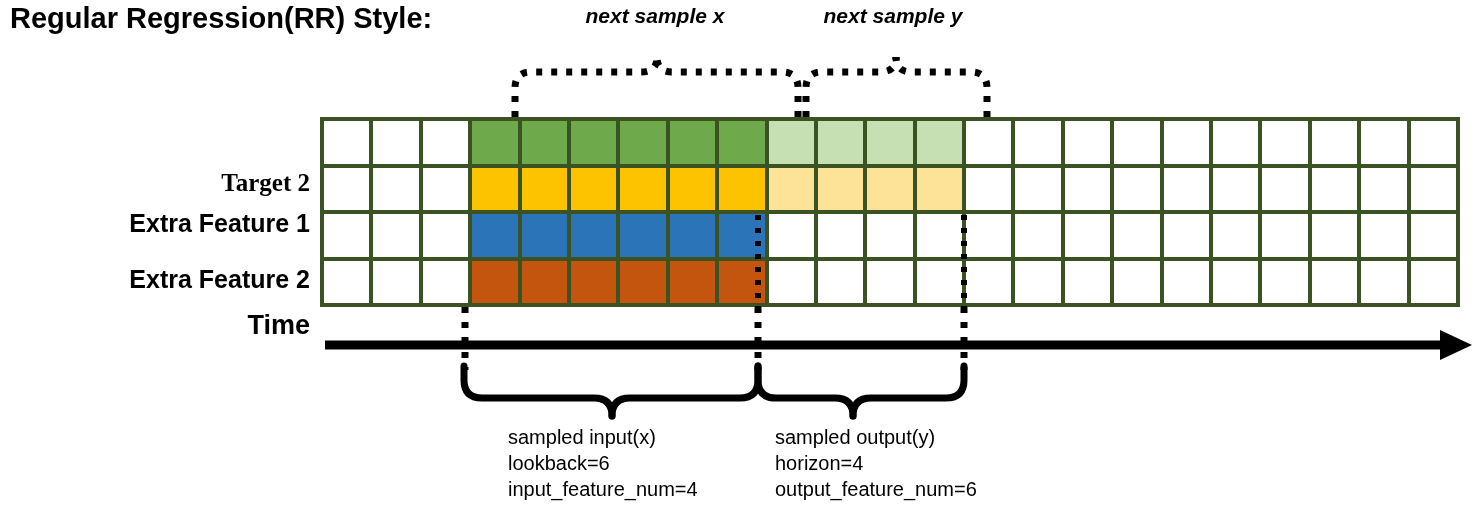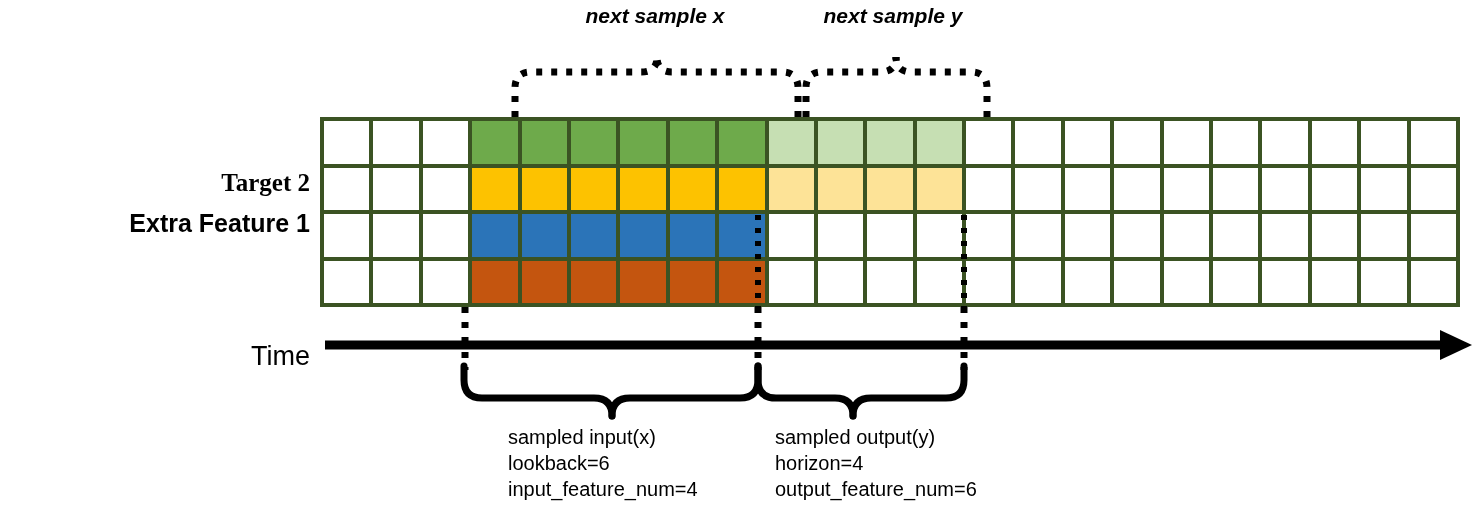--- a/index.html
+++ b/index.html
@@ -87,45 +87,47 @@
     font-style: italic;
     font-weight: bold;
     white-space: nowrap;
     text-align: center;
   }
 
   
   .time-label {
     position: absolute;
     left: 150px;
-    top: 341px;
+    top: 310px;
     width: 160px;
     text-align: right;
     font-size: 27px;
-    font-weight: normal;
+    font-weight: bold;
   }
 
   
   .bot-cap {
     position: absolute;
     font-size: 20px;
     line-height: 26px;
     white-space: nowrap;
   }
   .bot-cap div { white-space: nowrap; }
 </style>
 </head>
 <body>
 
 <div id="canvas">
 
+  <div class="title">Regular Regression(RR) Style:</div>
 
   <div class="row-labels">
     <div class="row-label" style="top:52px;font-family:Liberation Serif, serif;">Target 2</div>
     <div class="row-label" style="top:92px;">Extra Feature 1</div>
+    <div class="row-label" style="top:148px;">Extra Feature 2</div>
   </div>
 
   <div class="grid" id="grid">
       <div class="cell"></div>
       <div class="cell"></div>
       <div class="cell"></div>
       <div class="cell c-green"></div>
       <div class="cell c-green"></div>
       <div class="cell c-green"></div>
       <div class="cell c-green"></div>

